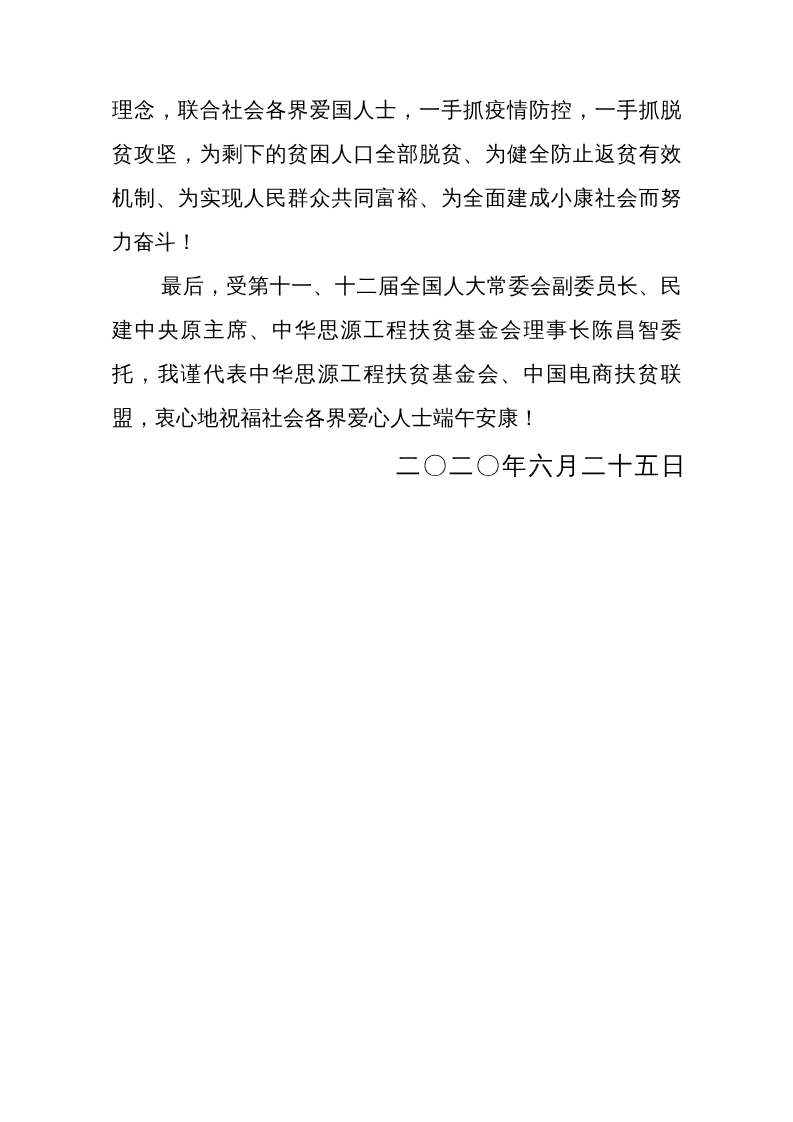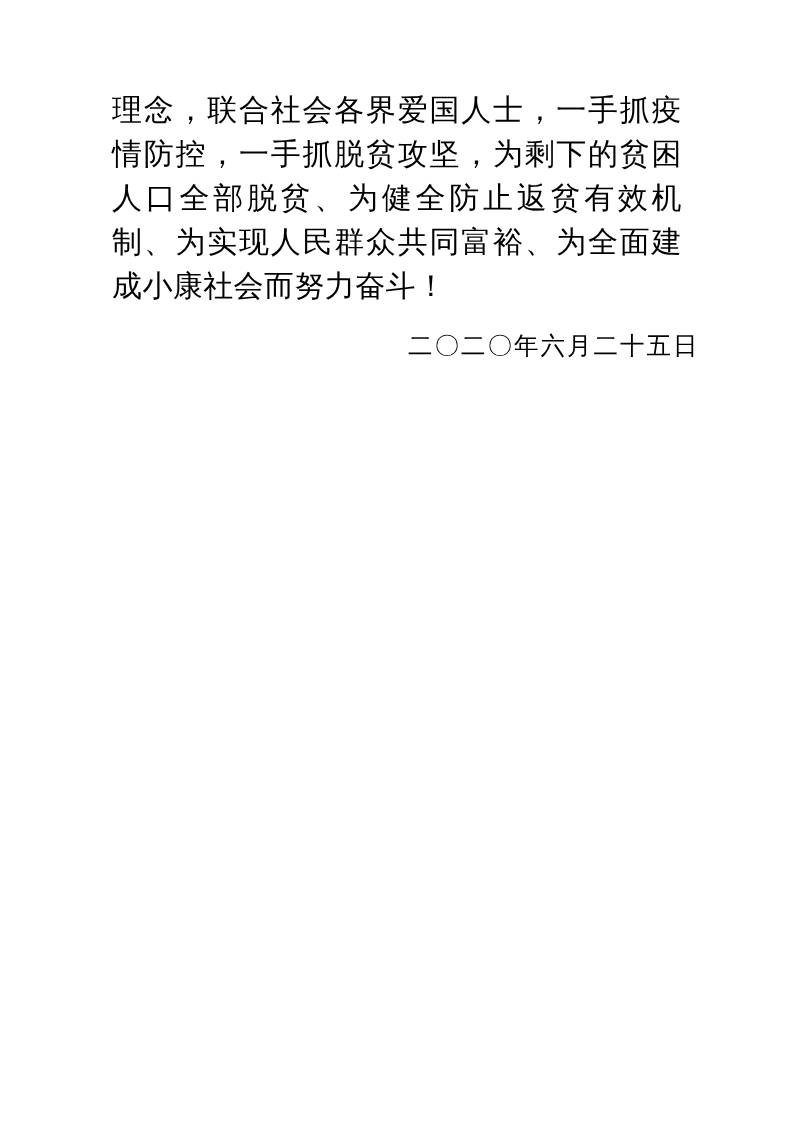--- a/index.html
+++ b/index.html
@@ -21,41 +21,42 @@
     background: #ffffff;
     box-sizing: border-box;
   }
   .content {
     position: absolute;
     left: 112px;
     top: 88px;
     width: 570px;
   }
   .para {
-    font-size: 30px;
+    font-size: 21px;
     line-height: 44px;
     letter-spacing: 0.4px;
     text-align: justify;
     text-justify: inter-ideograph;
     margin: 0;
     word-break: break-all;
   }
   .indent {
     text-indent: 49px;
   }
   .date-line {
     font-size: 24.5px;
     line-height: 44px;
     letter-spacing: 2px;
-    margin: 16px;
+    margin: 4px;
     padding-left: 280px;
     white-space: nowrap;
   }
 </style>
 </head>
 <body>
 
 <div class="page">
   <div class="content">
     <p class="para">理念，联合社会各界爱国人士，一手抓疫情防控，一手抓脱贫攻坚，为剩下的贫困人口全部脱贫、为健全防止返贫有效机制、为实现人民群众共同富裕、为全面建成小康社会而努力奋斗！</p>
+    <p class="para indent">最后，受第十一、十二届全国人大常委会副委员长、民建中央原主席、中华思源工程扶贫基金会理事长陈昌智委托，我谨代表中华思源工程扶贫基金会、中国电商扶贫联盟，衷心地祝福社会各界爱心人士端午安康！</p>
     <p class="date-line">二〇二〇年六月二十五日</p>
   </div>
 </div>
 
 </body></html>

